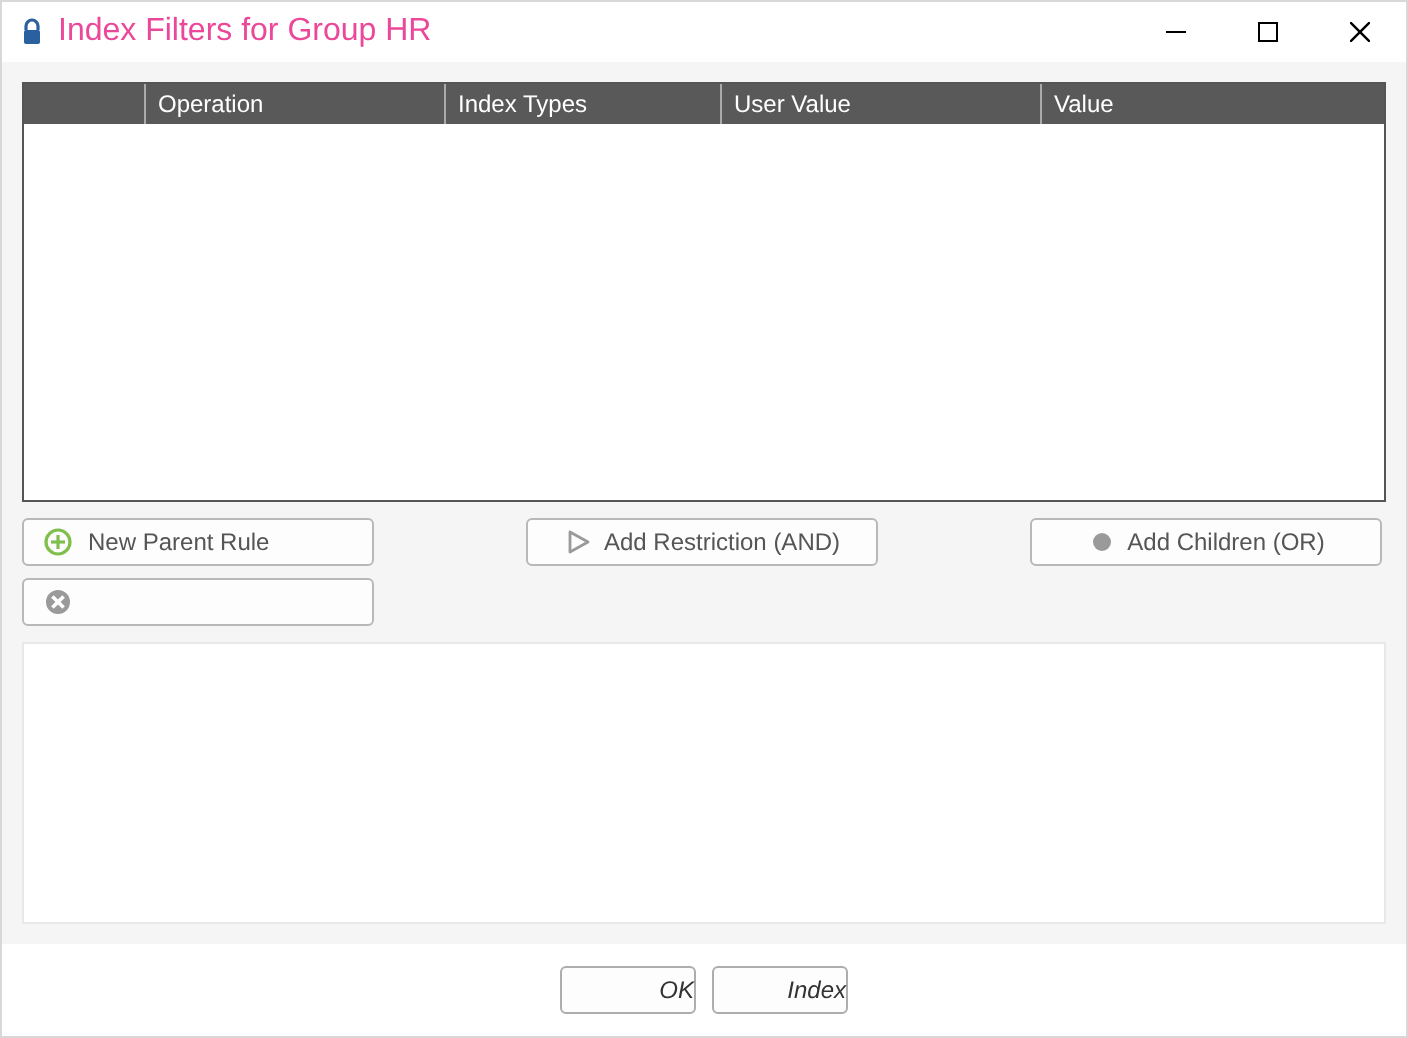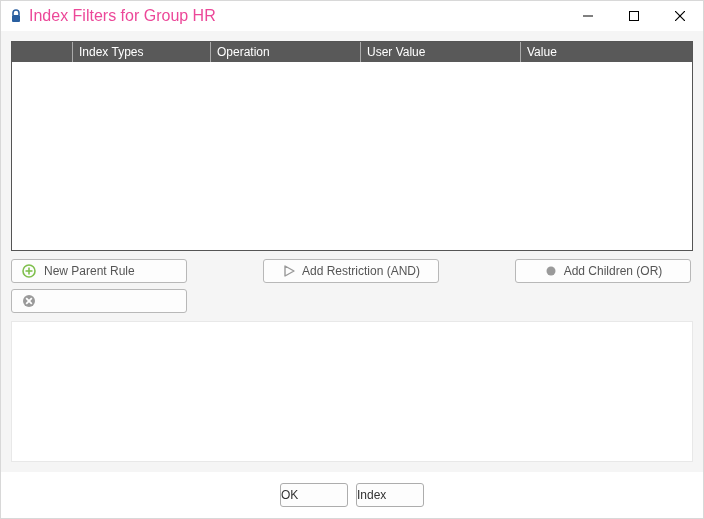--- a/index.html
+++ b/index.html
@@ -23,21 +23,21 @@
     .grid-body { flex: 1; background: #fff; }
     .btn-rows { display: flex; flex-direction: column; gap: 6px; }
     .btn-row { display: flex; gap: 10px; }
     .btn { height: 24px; border: 1px solid #b8b8b8; border-radius: 3px; background: #fdfdfd; display: flex; align-items: center; justify-content: center; gap: 6px; color: #555; font-size: 12px; padding: 0 12px; cursor: default; }
     .btn.small { width: 176px; justify-content: flex-start; padding-left: 32px; position: relative; }
     .btn.small .bicon { position: absolute; left: 10px; }
     .btn.wide { width: 176px; }
     .btn.center { justify-content: center; }
     .preview { flex: 1; background: #fff; border: 1px solid #e8e8e8; }
     .footer { height: 46px; background: #fff; display: flex; align-items: center; justify-content: center; gap: 8px; }
-    .fbtn { width: 68px; height: 24px; border: 1px solid #adadad; border-radius: 3px; background: #fdfdfd; display: flex; align-items: center; justify-content: flex-start; font-size: 12px; color: #333; cursor: default; }
+    .fbtn { width: 68px; height: 24px; border: 1px solid #adadad; border-radius: 3px; background: #fdfdfd; display: flex; align-items: center; justify-content: flex-end; font-size: 12px; color: #333; cursor: default; font-style: italic; }
     .bicon { width: 14px; height: 14px; display: flex; align-items: center; justify-content: center; }
     svg { display: block; }
     .triple { display: flex; gap: 76px; }
   </style>
 </head>
 <body>
 
 <div class="window">
   <div class="titlebar">
     <span class="title-icon">
@@ -64,22 +64,22 @@
             <line x1="10" y1="0" x2="0" y2="10" stroke="#000" stroke-width="1.2"></line>
           </svg>
       </div>
     </div>
   </div>
 
   <div class="body">
     <div class="grid-frame">
       <div class="grid-header">
         <div class="gh-cell gh-blank"></div>
+        <div class="gh-cell gh-op">Operation</div>
         <div class="gh-cell gh-index">Index Types</div>
-        <div class="gh-cell gh-op">Operation</div>
         <div class="gh-cell gh-uval">User Value</div>
         <div class="gh-cell gh-val">Value</div>
       </div>
       <div class="grid-body"></div>
     </div>
 
     <div class="btn-rows">
       <div class="triple">
         <div class="btn small">
           <span class="bicon">

